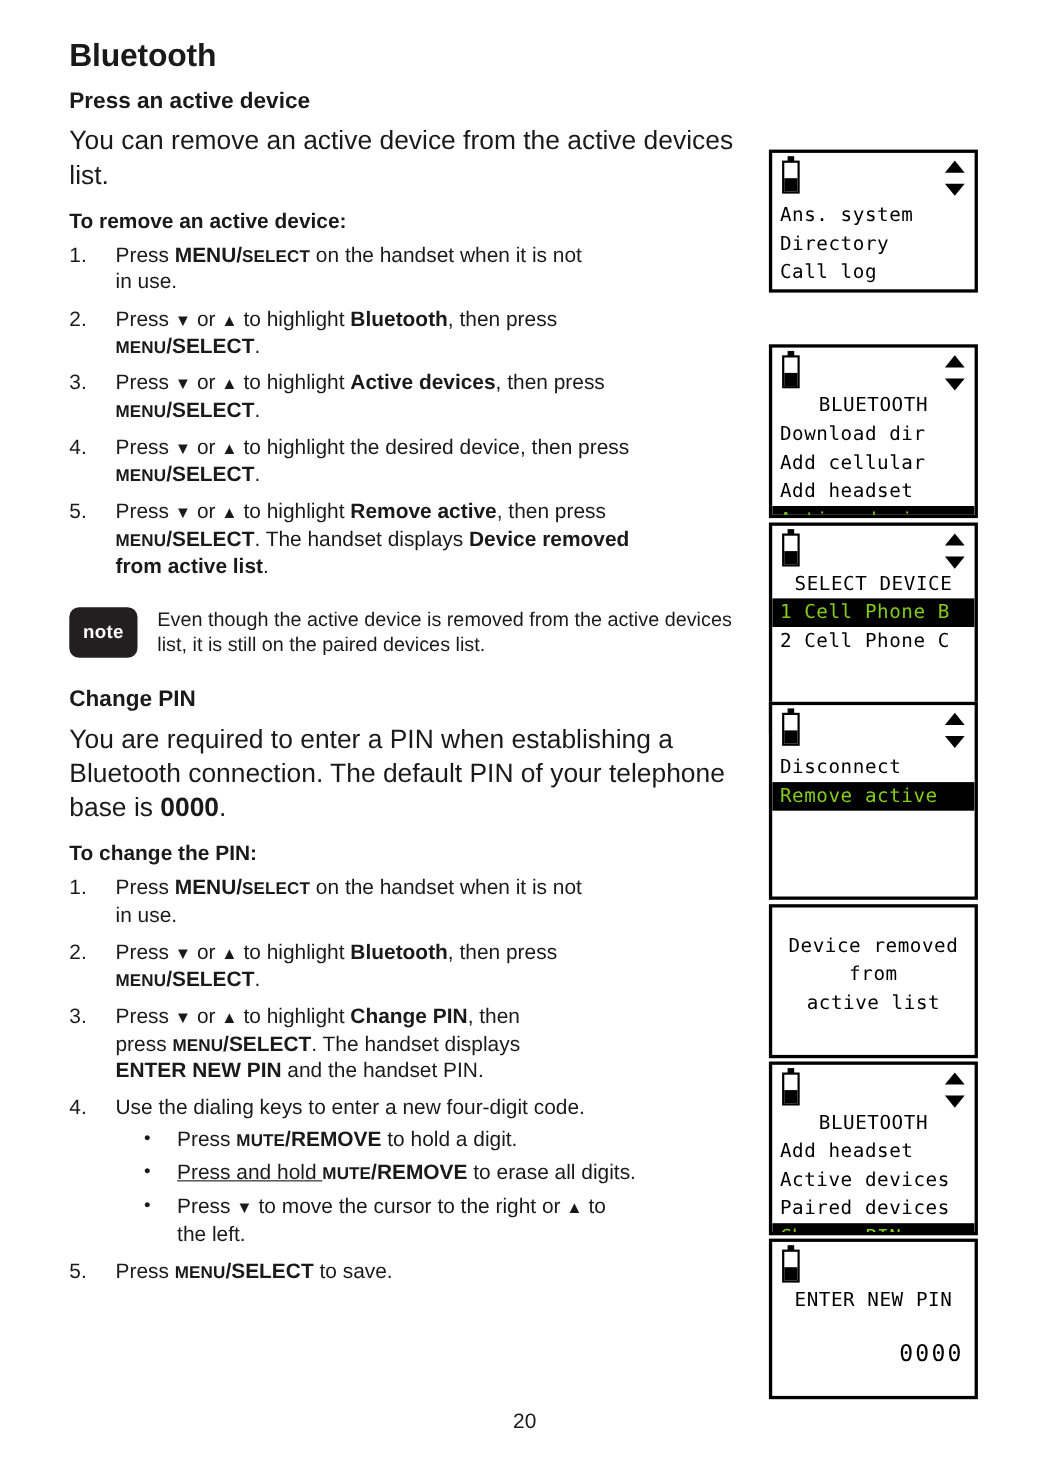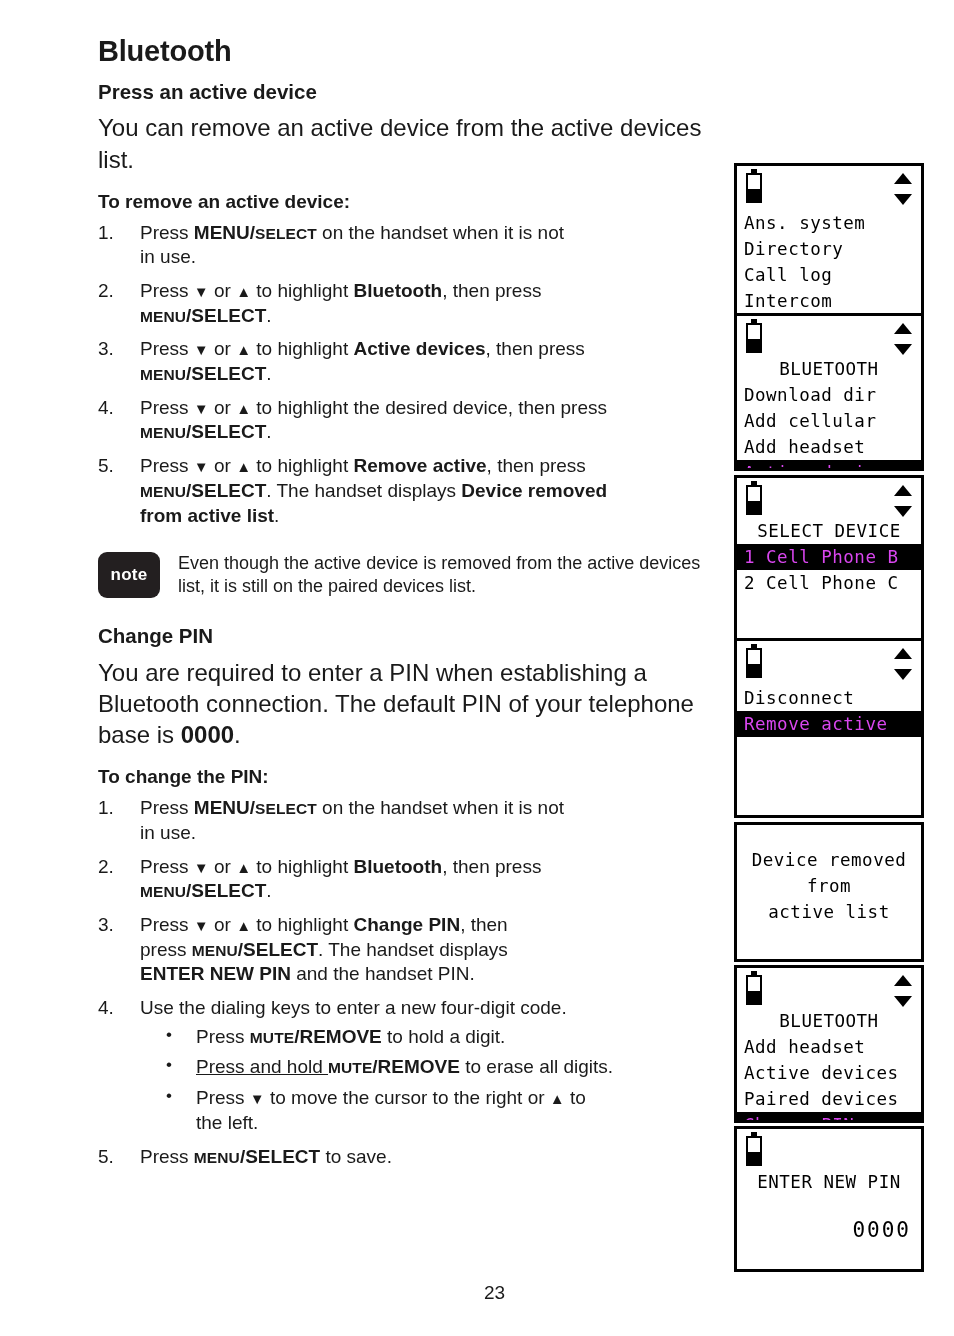--- a/index.html
+++ b/index.html
@@ -13,21 +13,20 @@
     position: relative;
     font-family: "Liberation Sans", sans-serif;
     color: #1a1a1a;
     overflow: hidden;
   }
 
   
   .page {
     position: absolute;
     inset: 0;
-    margin-left: 35px;
   }
 
   
   .content {
     position: absolute;
     left: 63px;
     top: 36px;
     width: 630px;
   }
 
@@ -242,21 +241,21 @@
     height: 26px;
     padding: 0 7px;
     white-space: pre;
     letter-spacing: 0.5px;
     color: #000;
   }
   .lcd-line.center { text-align: center; padding: 0 4px; }
   .lcd-line.right  { text-align: right; padding-right: 10px; }
   .lcd-line.hl {
     background: #000000;
-    color: #d946ef;
+    color: #84cc16;
   }
   .lcd-line.title { text-align: center; }
   .lcd-line.spacer { height: 22px; line-height: 22px; }
 </style>
 </head>
 <body>
 
 <div class="page">
 
   <div class="content">
@@ -334,21 +333,21 @@
       </li>
 
       <li>
         <span class="num">5.</span><span><span>Press </span><span class="keysc">MENU</span><span class="keylg">/SELECT</span><span> to save.</span></span>
       </li>
 
     </ol>
 
   </div>
 
-  <div class="lcd" style="top:163px;height:158px;">
+  <div class="lcd" style="top:136px;height:130px;">
     <div class="lcd-inner">
       <div class="battery">
           <div class="fill"></div>
         </div>
       <div class="updown">
         <div class="tri-up"></div>
         <div class="tri-dn"></div>
       </div>
       <div class="lcd-lines">
         <div class="lcd-line">Ans. system</div>
@@ -447,15 +446,15 @@
           <div class="fill"></div>
         </div>
       <div class="lcd-lines" style="top:40px;">
         <div class="lcd-line title">ENTER NEW PIN</div>
         <div class="lcd-line spacer"></div>
         <div class="lcd-line right" style="font-size:21px;letter-spacing:2px;">0000</div>
       </div>
     </div>
   </div>
 
-  <div class="folio">23</div>
+  <div class="folio">20</div>
 
 </div>
 
 </body></html>

